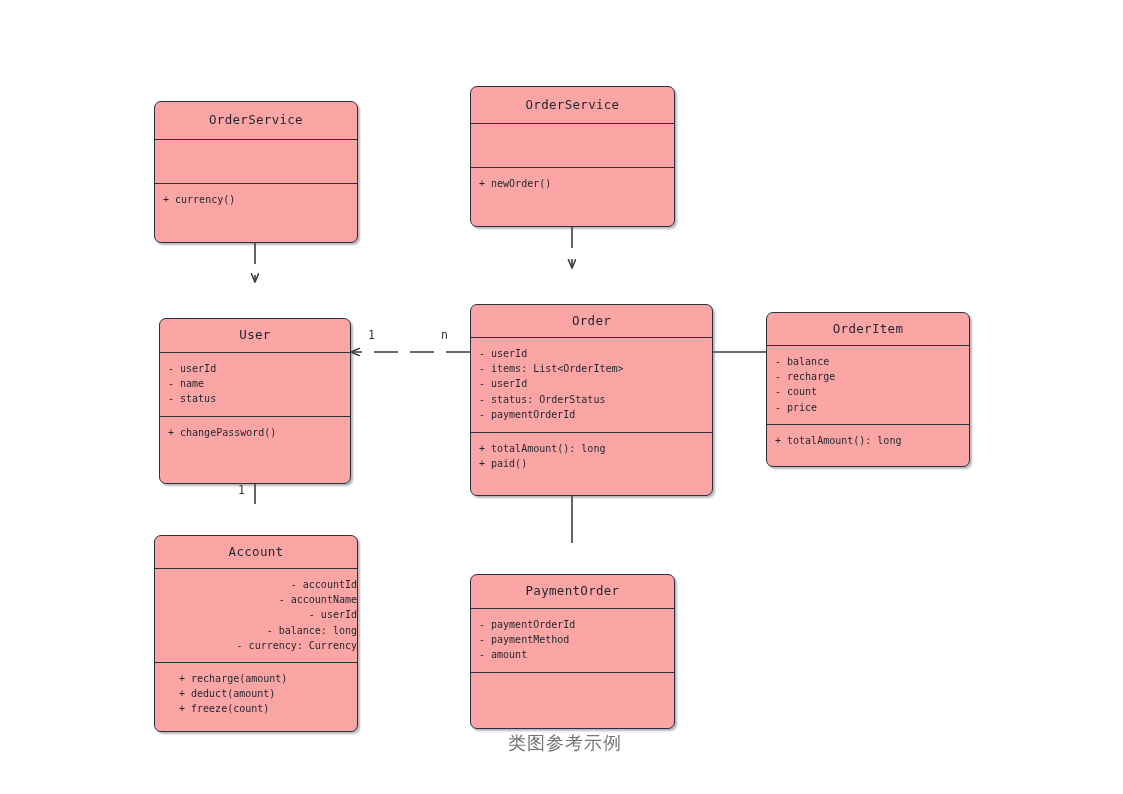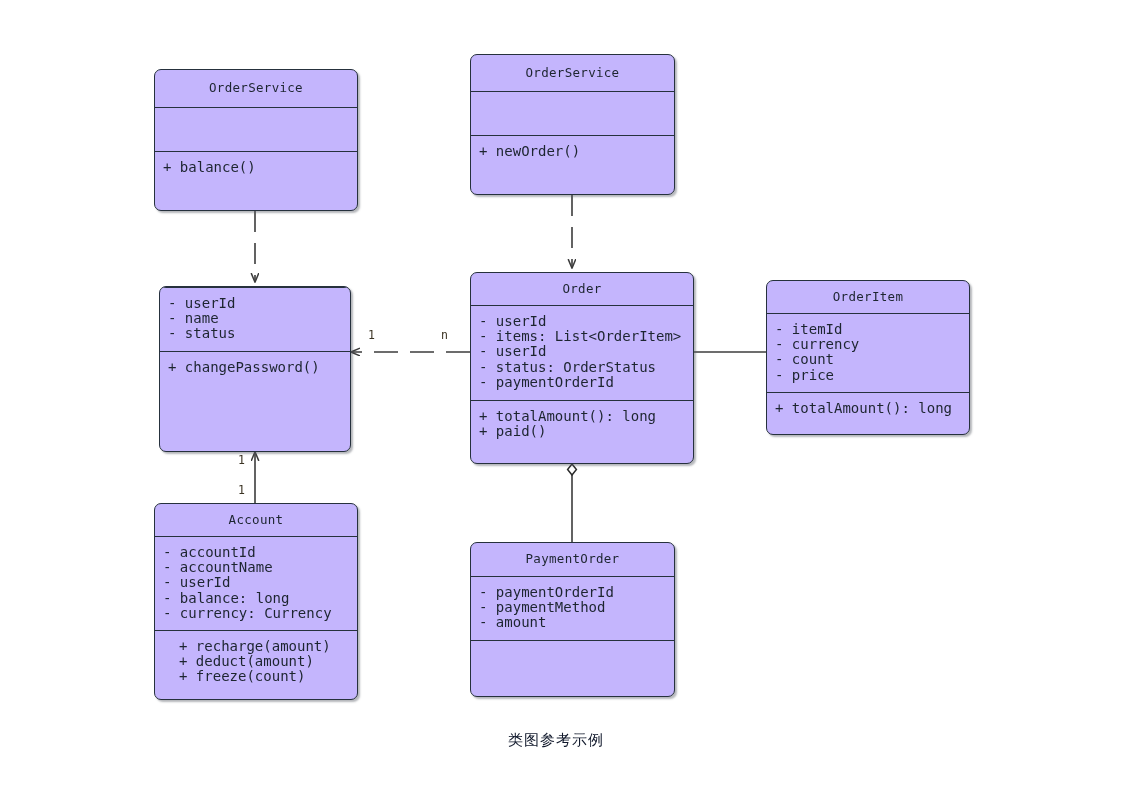--- a/index.html
+++ b/index.html
@@ -24,25 +24,26 @@
   .edge-layer {
     position: absolute;
     left: 0; top: 0;
     width: 1123px;
     height: 794px;
     pointer-events: none;
   }
   .uml-class {
     position: absolute;
     box-sizing: border-box;
-    background: #c4b5fd;
+    background: #fca5a5;
     border: 1.6px solid #26313d;
     border-radius: 7px;
     box-shadow: 2px 2px 2px rgba(90,95,105,0.45);
     overflow: hidden;
+    margin-top: 32px;
   }
   .cls-name {
     text-align: center;
     font-size: 12.5px;
     color: #1d2530;
     letter-spacing: 0.3px;
     line-height: 1;
     display: flex;
     align-items: center;
     justify-content: center;
@@ -50,37 +51,37 @@
   }
   .cls-divider {
     height: 0;
     border-top: 1.6px solid #26313d;
   }
   .cls-section {
     box-sizing: border-box;
     padding: 8px 0 6px 8px;
   }
   .member {
-    font-size: 14px;
+    font-size: 10px;
     color: #1d2530;
     line-height: 15.2px;
     white-space: pre;
   }
   .multiplicity {
     position: absolute;
     font-size: 11.5px;
     color: #3b3323;
     font-family: "DejaVu Sans Mono", "Liberation Mono", monospace;
     line-height: 1;
   }
   .caption {
     position: absolute;
     font-family: "DejaVu Sans", "Liberation Sans", sans-serif;
-    font-size: 15px;
-    color: #0f172a;
+    font-size: 18px;
+    color: #737373;
     letter-spacing: 1px;
     white-space: nowrap;
   }
 </style>
 </head>
 <body>
 
 <div id="diagram-canvas">
 
   <svg class="edge-layer" width="1123" height="794" viewBox="0 0 1123 794">
@@ -131,83 +132,84 @@
   <div class="multiplicity" style="left:441px; top:330px;">n</div>
   <div class="multiplicity" style="left:238px; top:455px;">1</div>
   <div class="multiplicity" style="left:238px; top:485px;">1</div>
 
   <div class="uml-class" style="left:154px; top:69px; width:204px; height:142px;">
     <div class="cls-name" style="height:37px;">OrderService</div>
     <div class="cls-divider"></div>
     <div class="cls-section" style="height:43px;"></div>
     <div class="cls-divider"></div>
     <div class="cls-section" style="height:59px;">
-      <div class="member">+ balance()</div>
+      <div class="member">+ currency()</div>
     </div>
   </div>
 
   <div class="uml-class" style="left:470px; top:54px; width:205px; height:141px;">
     <div class="cls-name" style="height:36px;">OrderService</div>
     <div class="cls-divider"></div>
     <div class="cls-section" style="height:43px;"></div>
     <div class="cls-divider"></div>
     <div class="cls-section" style="height:59px;">
       <div class="member">+ newOrder()</div>
     </div>
   </div>
 
   <div class="uml-class" style="left:159px; top:286px; width:192px; height:166px;">
+    <div class="cls-name" style="height:33px;">User</div>
     <div class="cls-divider"></div>
     <div class="cls-section" style="height:63px;">
       <div class="member">- userId</div>
       <div class="member">- name</div>
       <div class="member">- status</div>
     </div>
     <div class="cls-divider"></div>
     <div class="cls-section" style="height:66px;">
       <div class="member">+ changePassword()</div>
     </div>
   </div>
 
-  <div class="uml-class" style="left:470px; top:272px; width:224px; height:192px;">
+  <div class="uml-class" style="left:470px; top:272px; width:243px; height:192px;">
     <div class="cls-name" style="height:32px;">Order</div>
     <div class="cls-divider"></div>
     <div class="cls-section" style="height:94px;">
       <div class="member">- userId</div>
       <div class="member">- items: List&lt;OrderItem&gt;</div>
       <div class="member">- userId</div>
       <div class="member">- status: OrderStatus</div>
       <div class="member">- paymentOrderId</div>
     </div>
     <div class="cls-divider"></div>
     <div class="cls-section" style="height:64px;">
       <div class="member">+ totalAmount(): long</div>
       <div class="member">+ paid()</div>
     </div>
   </div>
 
   <div class="uml-class" style="left:766px; top:280px; width:204px; height:155px;">
     <div class="cls-name" style="height:32px;text-align:right;">OrderItem</div>
     <div class="cls-divider"></div>
     <div class="cls-section" style="height:78px;">
-      <div class="member">- itemId</div>
-      <div class="member">- currency</div>
+      <div class="member">- balance</div>
+      <div class="member">- recharge</div>
       <div class="member">- count</div>
       <div class="member">- price</div>
     </div>
     <div class="cls-divider"></div>
     <div class="cls-section" style="height:42px;">
       <div class="member">+ totalAmount(): long</div>
     </div>
   </div>
 
   <div class="uml-class" style="left:154px; top:503px; width:204px; height:197px;">
     <div class="cls-name" style="height:32px;">Account</div>
     <div class="cls-divider"></div>
-    <div class="cls-section" style="height:93px;">
+    <div class="cls-section" style="height:93px;text-align:right;">
       <div class="member">- accountId</div>
       <div class="member">- accountName</div>
       <div class="member">- userId</div>
       <div class="member">- balance: long</div>
       <div class="member">- currency: Currency</div>
     </div>
     <div class="cls-divider"></div>
     <div class="cls-section" style="height:69px;padding-left:24px;">
       <div class="member">+ recharge(amount)</div>
       <div class="member">+ deduct(amount)</div>

